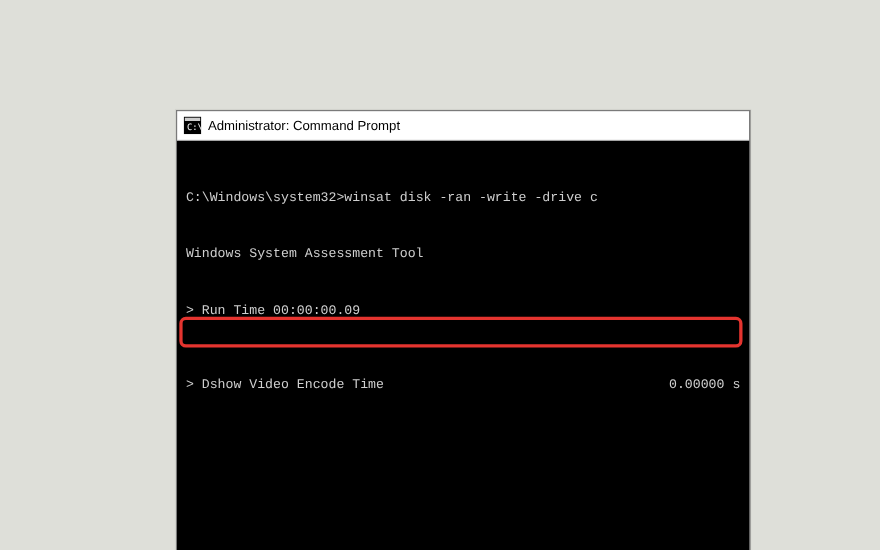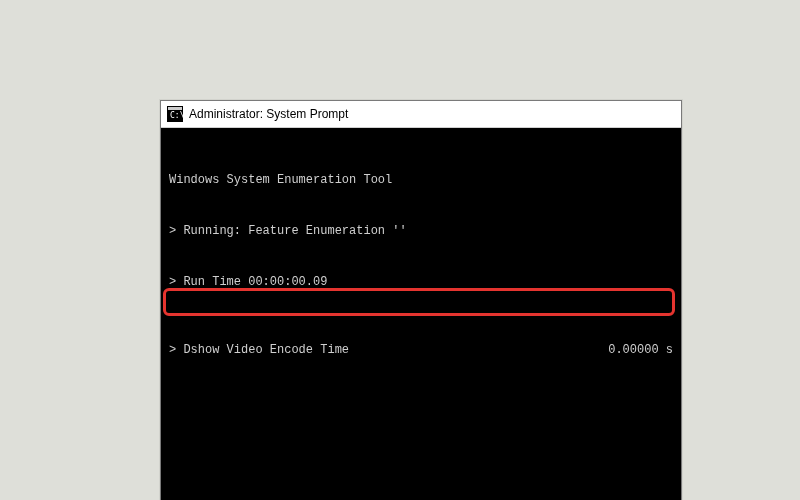--- a/index.html
+++ b/index.html
@@ -68,26 +68,26 @@
 
 <div class="window">
   <div class="titlebar">
     <span class="title-icon">
       <svg viewBox="0 0 16 16" width="16" height="16">
         <rect x="0" y="0" width="16" height="16" fill="#000"></rect>
         <rect x="1" y="1" width="14" height="3" fill="#ccc"></rect>
         <text x="3" y="12" font-size="8" fill="#fff" font-family="monospace">C:\</text>
       </svg>
     </span>
-    <span>Administrator: System Prompt</span>
+    <span>Administrator: Command Prompt</span>
   </div>
 
   <div class="term">
-    <span class="line">Windows System Enumeration Tool</span>
-    <span class="line">&gt; Running: Feature Enumeration ''</span>
+    <span class="line"><span>C:\Windows\system32&gt;</span><span>winsat disk -ran -write -drive c</span></span>
+    <span class="line">Windows System Assessment Tool</span>
     <span class="line">&gt; Run Time 00:00:00.09</span>
 
     <span class="line timing-row">
       <span class="timing-label">&gt; Dshow Video Encode Time</span>
       <span class="timing-fill"></span>
       <span class="timing-value">0.00000 s</span>
     </span>
     
     
     

